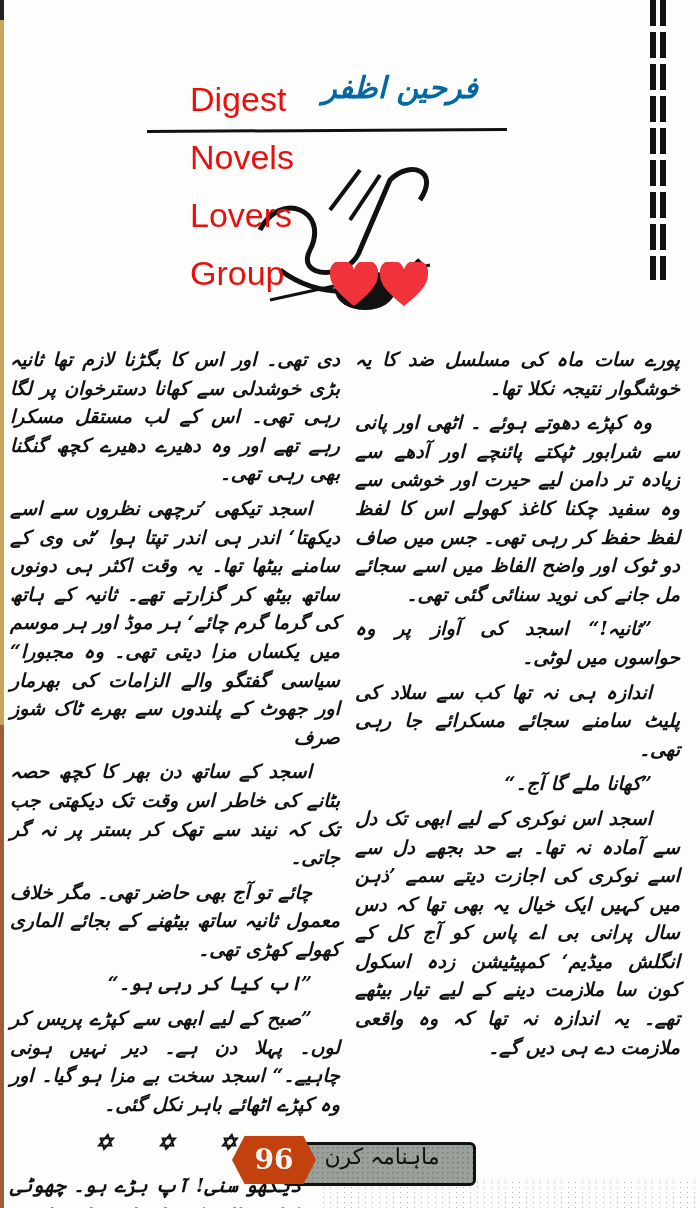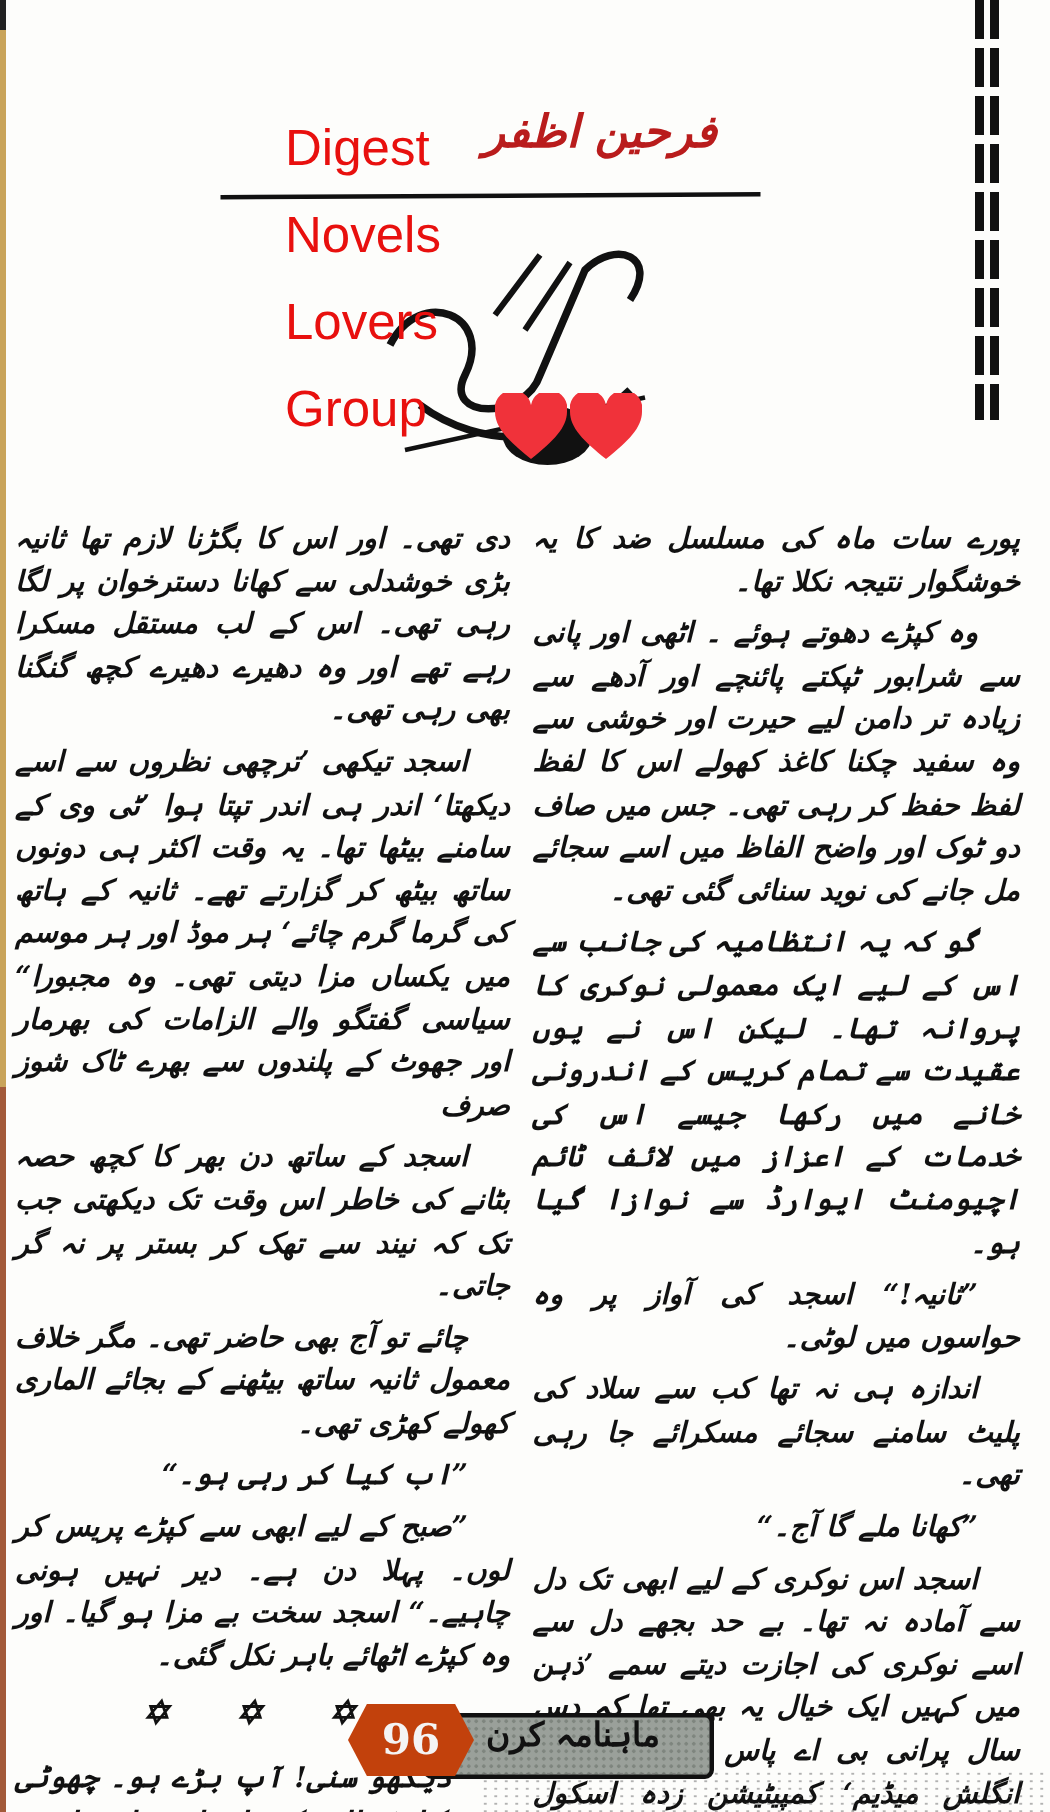--- a/index.html
+++ b/index.html
@@ -15,21 +15,21 @@
     }
     .right-rule {
       position: absolute; top: 0; width: 6px; height: 280px;
       background: repeating-linear-gradient(#111 0 26px, transparent 26px 32px);
     }
     .rule-a { left: 650px; }
     .rule-b { left: 660px; }
     .author {
       position: absolute; left: 300px; top: 70px; width: 200px; text-align: center;
       direction: rtl; font-size: 30px; font-weight: bold; font-style: italic;
-      font-family: "DejaVu Serif", serif; color: #b91c1c;
+      font-family: "DejaVu Serif", serif; color: #0369a1;
     }
     .title-rule {
       position: absolute; left: 147px; top: 129px; width: 360px; height: 3px;
       background: #111; transform: rotate(-0.3deg);
     }
     .title-calli {
       position: absolute; left: 240px; top: 150px; width: 210px; height: 160px;
     }
     .watermark {
       position: absolute; left: 190px; top: 70px;
@@ -55,21 +55,21 @@
       position: absolute; left: 232px; top: 1138px; width: 250px; height: 44px;
     }
     .badge-bg {
       position: absolute; left: 50px; top: 4px; width: 188px; height: 38px;
       background: #9aa09a; border: 3px solid #111; border-radius: 6px;
       background-image: radial-gradient(#7e857e 1px, transparent 1px);
       background-size: 5px 5px;
     }
     .badge-title {
       position: absolute; left: 70px; top: 6px; width: 160px; text-align: center;
-      direction: rtl; font-size: 22px; font-weight: bold; color: #111;
+      direction: rtl; font-size: 22px; font-weight: normal; color: #111;
       font-family: "DejaVu Serif", serif;
     }
     .badge-num {
       position: absolute; left: 0; top: -2px; width: 84px; height: 48px;
       background: #c2410c; color: #f4f4f4; font-family: "DejaVu Serif", serif;
       font-size: 28px; font-weight: bold; text-align: center; line-height: 48px;
       clip-path: polygon(15% 0, 85% 0, 100% 50%, 85% 100%, 15% 100%, 0 50%);
     }
     .speckle {
       position: absolute; left: 320px; top: 1180px; width: 380px; height: 28px;
@@ -106,21 +106,20 @@
       <path d="M16 29 C 6 21, 0 15, 0 8 A 8 8 0 0 1 16 5 A 8 8 0 0 1 32 8 C 32 15, 26 21, 16 29 Z" fill="#f0323a"></path>
     </svg>
   <svg class="heart" viewBox="0 0 32 30">
       <path d="M16 29 C 6 21, 0 15, 0 8 A 8 8 0 0 1 16 5 A 8 8 0 0 1 32 8 C 32 15, 26 21, 16 29 Z" fill="#f0323a"></path>
     </svg>
 </div>
 
 <div class="column col-right">
   <p>پورے سات ماہ کی مسلسل ضد کا یہ خوشگوار نتیجہ نکلا تھا۔</p>
   <p class="indent">وہ کپڑے دھوتے ہوئے ۔ اٹھی اور پانی سے شرابور ٹپکتے پائنچے اور آدھے سے زیادہ تر دامن لیے حیرت اور خوشی سے وہ سفید چکنا کاغذ کھولے اس کا لفظ لفظ حفظ کر رہی تھی۔ جس میں صاف دو ٹوک اور واضح الفاظ میں اسے سجائے مل جانے کی نوید سنائی گئی تھی۔</p>
-  <p class="indent">گو کہ یہ انتظامیہ کی جانب سے اس کے لیے ایک معمولی نوکری کا پروانہ تھا۔ لیکن اس نے یوں عقیدت سے تمام کریس کے اندرونی خانے میں رکھا جیسے اس کی خدمات کے اعزاز میں لائف ٹائم اچیومنٹ ایوارڈ سے نوازا گیا ہو۔</p>
   <p class="indent">”ثانیہ!“ اسجد کی آواز پر وہ حواسوں میں لوٹی۔</p>
   <p class="indent">اندازہ ہی نہ تھا کب سے سلاد کی پلیٹ سامنے سجائے مسکرائے جا رہی تھی۔</p>
   <p class="indent">”کھانا ملے گا آج۔“</p>
   <p class="indent">اسجد اس نوکری کے لیے ابھی تک دل سے آمادہ نہ تھا۔ بے حد بجھے دل سے اسے نوکری کی اجازت دیتے سمے ’ذہن میں کہیں ایک خیال یہ بھی تھا کہ دس سال پرانی بی اے پاس کو آج کل کے انگلش میڈیم‘ کمپیٹیشن زدہ اسکول کون سا ملازمت دینے کے لیے تیار بیٹھے تھے۔ یہ اندازہ نہ تھا کہ وہ واقعی ملازمت دے ہی دیں گے۔</p>
 
 </div>
 
 <div class="column col-left">
   <p>دی تھی۔ اور اس کا بگڑنا لازم تھا ثانیہ بڑی خوشدلی سے کھانا دسترخوان پر لگا رہی تھی۔ اس کے لب مستقل مسکرا رہے تھے اور وہ دھیرے دھیرے کچھ گنگنا بھی رہی تھی۔</p>
   <p class="indent">اسجد تیکھی ’ترچھی نظروں سے اسے دیکھتا‘ اندر ہی اندر تپتا ہوا ’ٹی وی کے سامنے بیٹھا تھا۔ یہ وقت اکثر ہی دونوں ساتھ بیٹھ کر گزارتے تھے۔ ثانیہ کے ہاتھ کی گرما گرم چائے‘ ہر موڈ اور ہر موسم میں یکساں مزا دیتی تھی۔ وہ مجبورا“ سیاسی گفتگو والے الزامات کی بھرمار اور جھوٹ کے پلندوں سے بھرے ٹاک شوز صرف</p>

